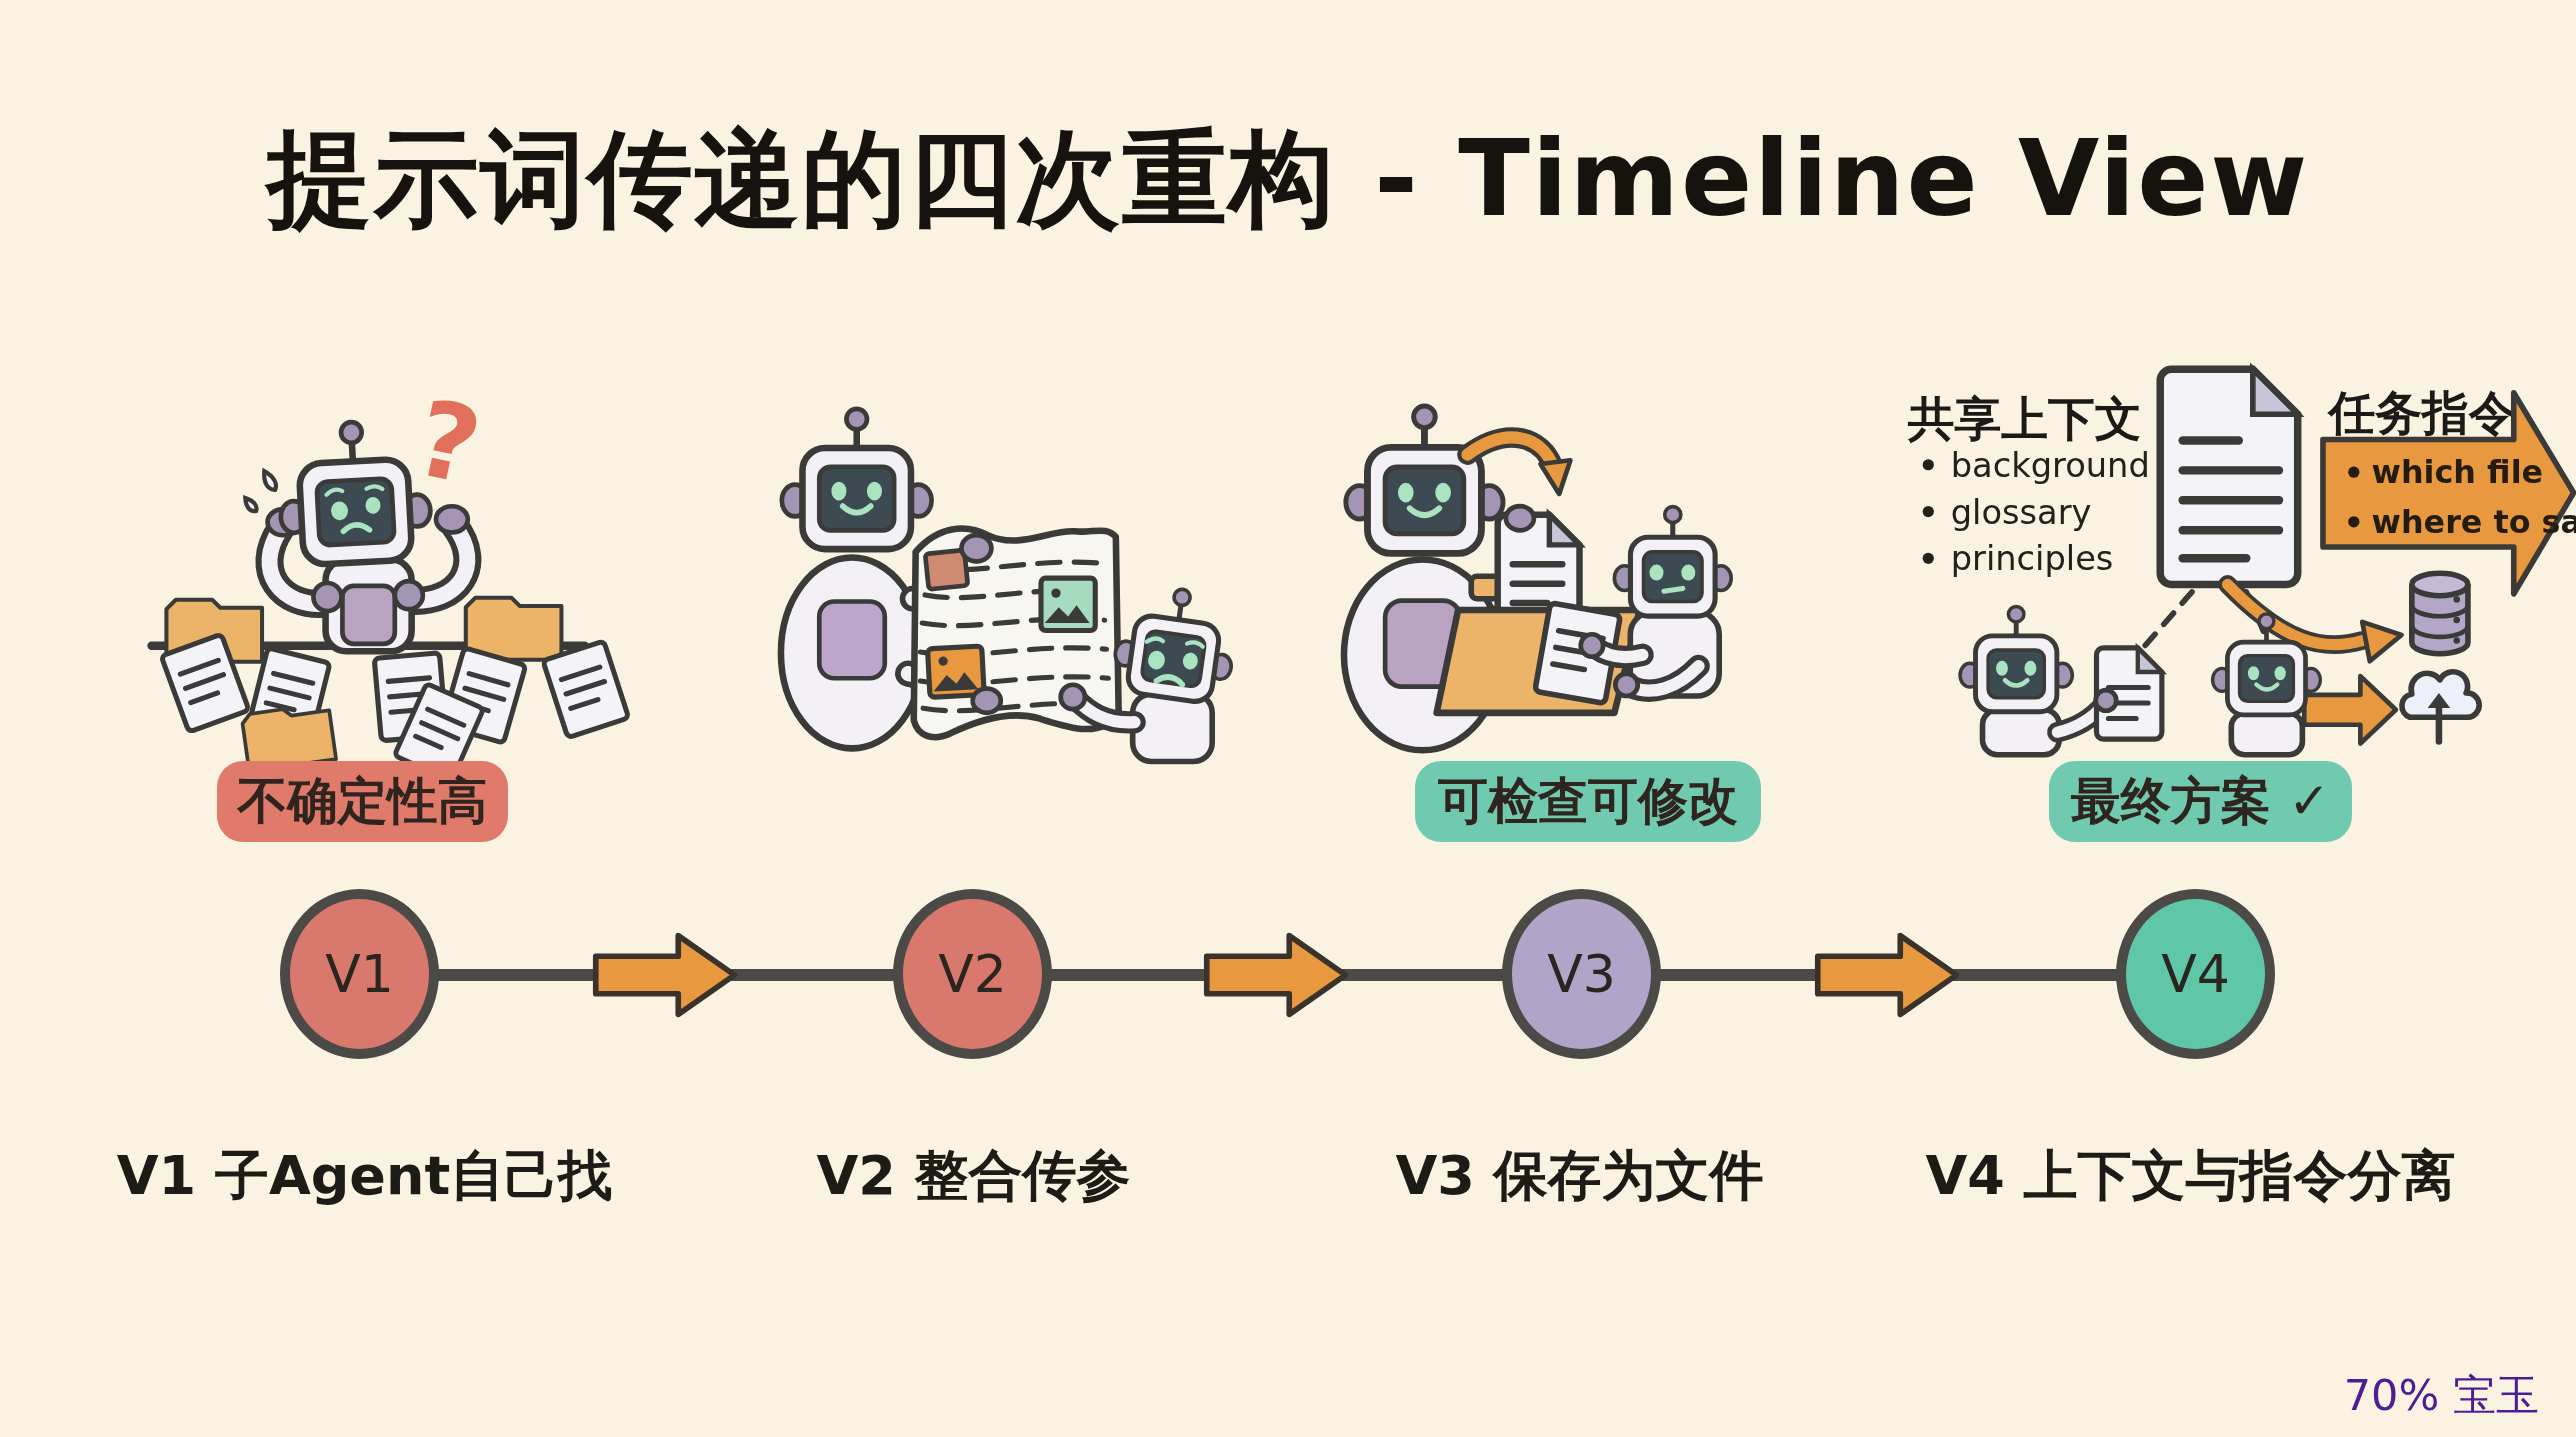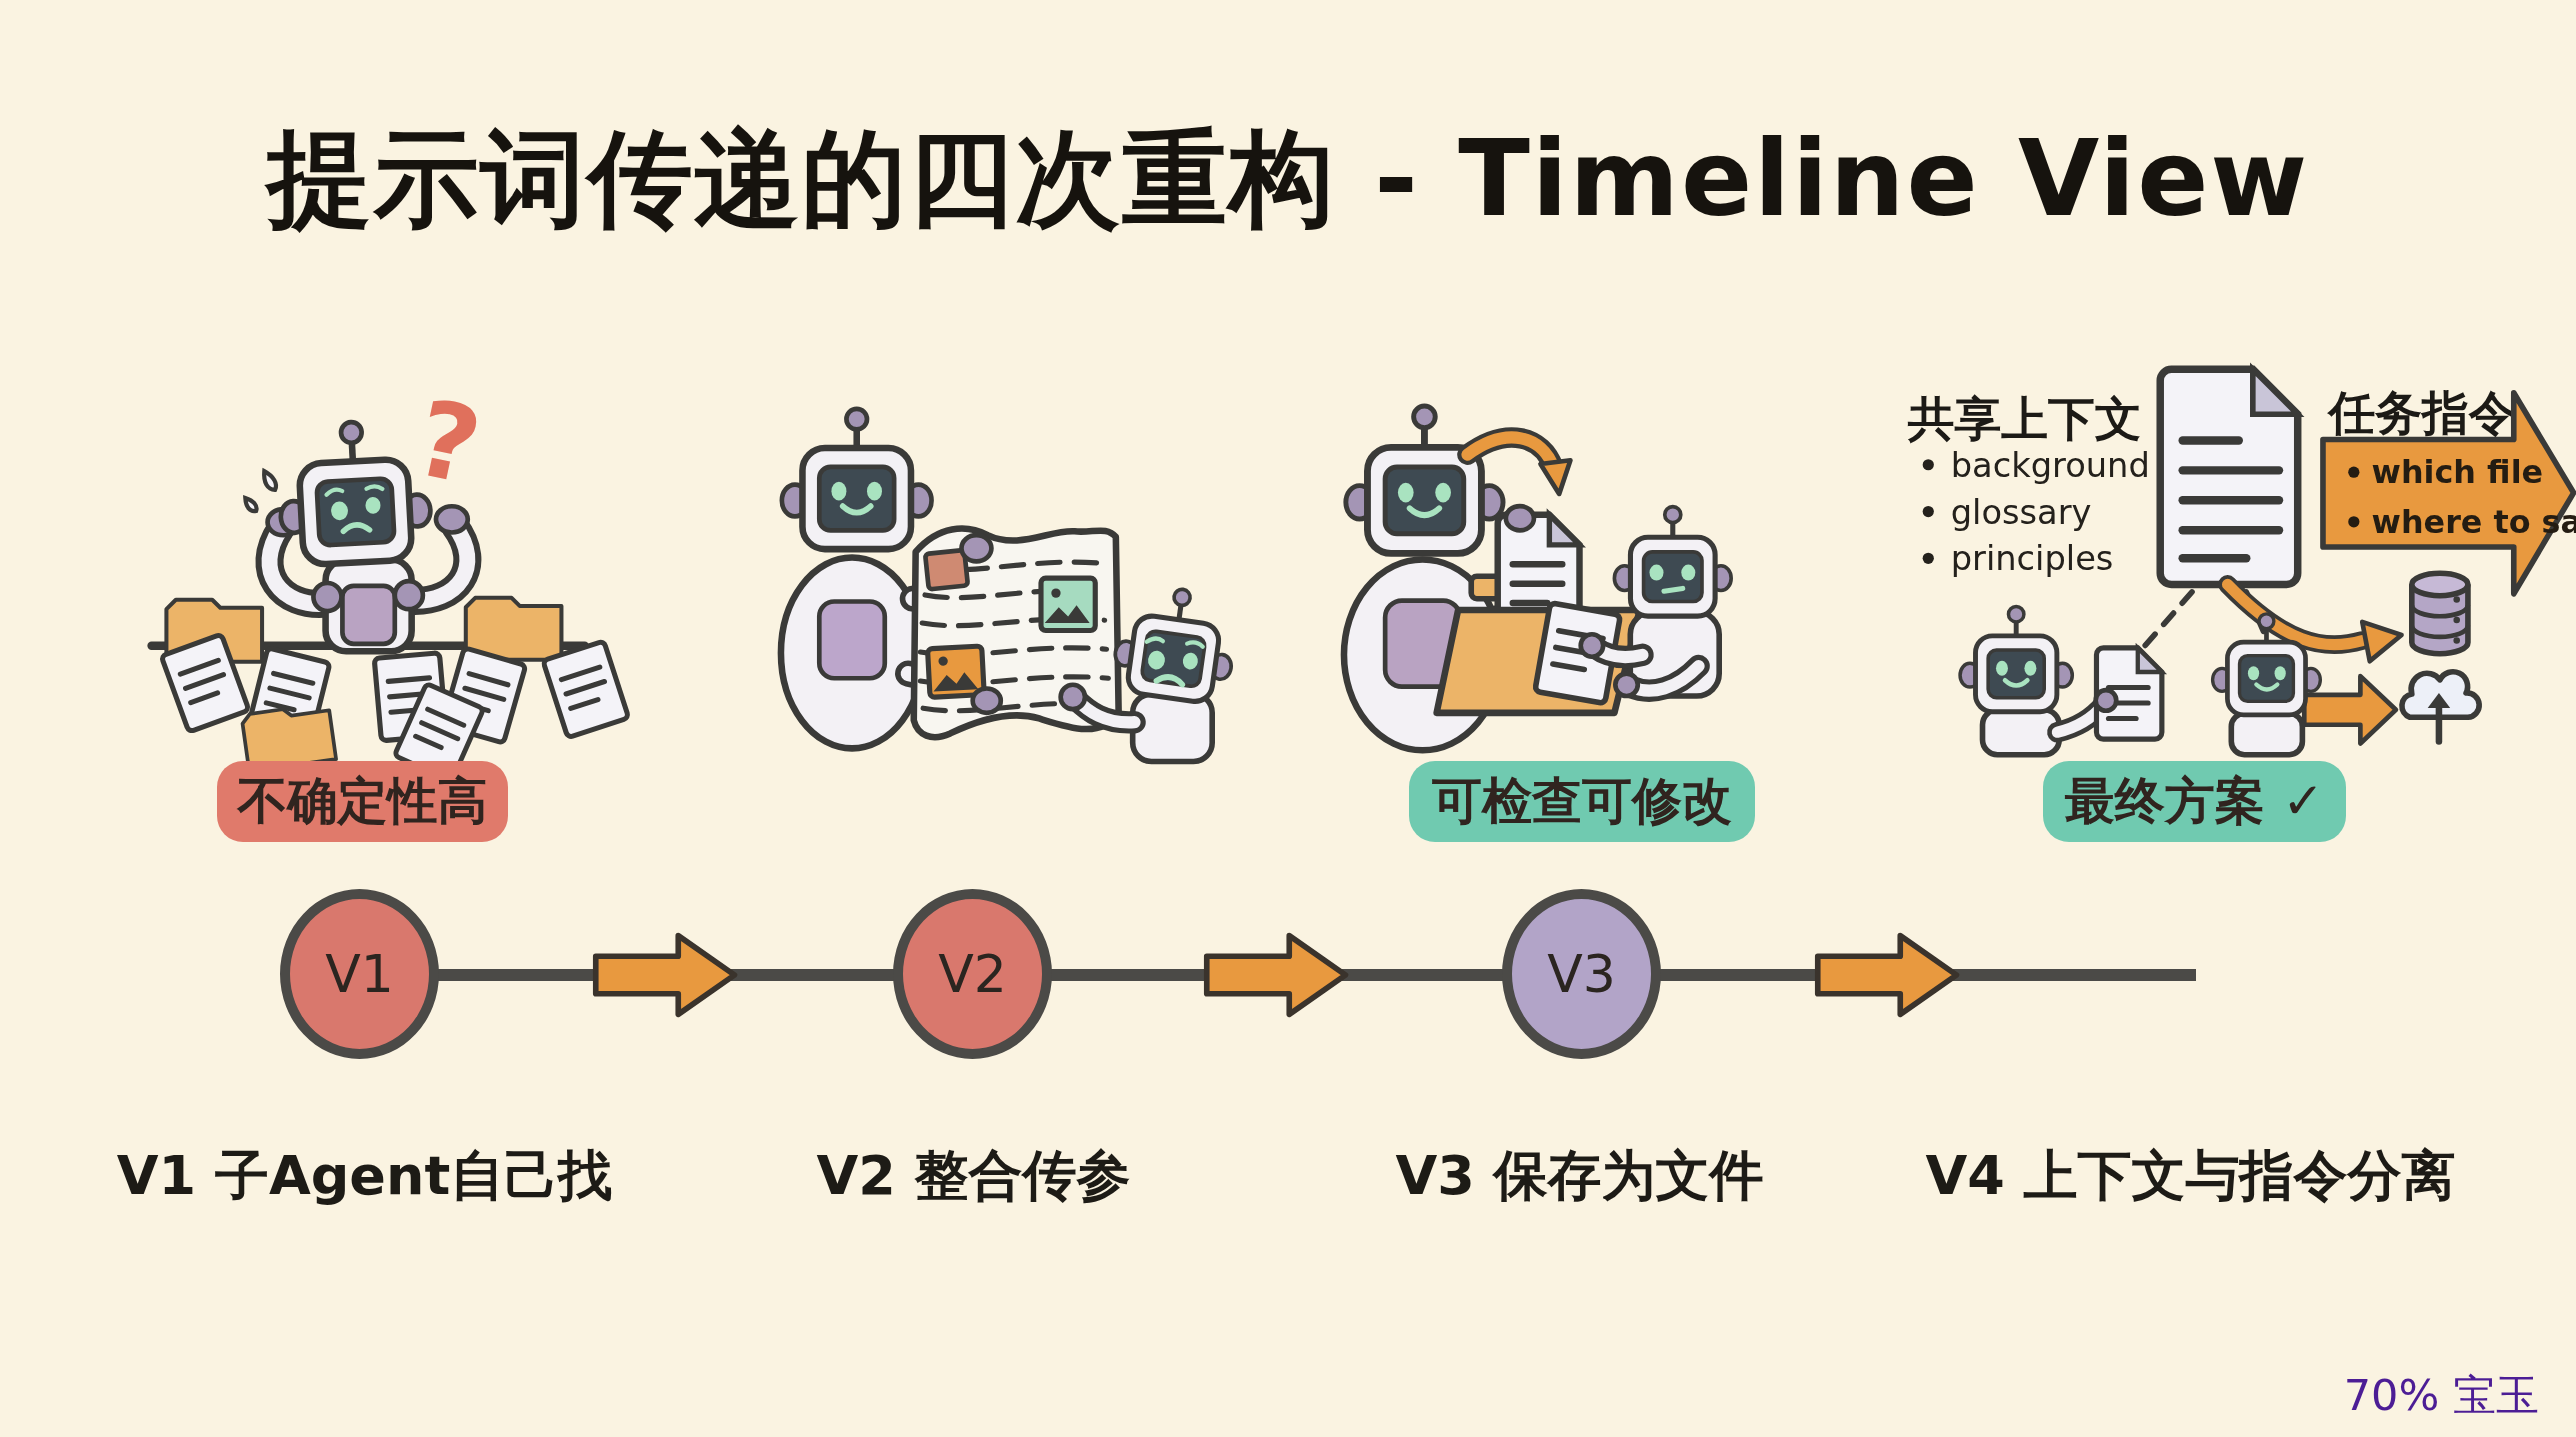--- a/index.html
+++ b/index.html
@@ -8,21 +8,21 @@
 
   .title{position:absolute;left:0;right:0;top:110px;text-align:center;
          font-size:105px;font-weight:700;color:#16130E;letter-spacing:1.9px;}
 
   .scene{position:absolute;}
 
   .badge{position:absolute;top:761px;height:81px;border-radius:26px;
          display:flex;align-items:center;justify-content:center;
          font-size:50px;font-weight:700;color:#30241F;}
   .badge.red{background:#E07A6B;}
-  .badge.green{background:#70CAB0;}
+  .badge.green{background:#70CAB0;margin-left:6px;}
 
   .tl-line{position:absolute;left:359px;top:969px;width:1837px;height:12px;background:#4B4A47;}
   .tl-circle{position:absolute;top:889px;width:159px;height:170px;border-radius:50%;
              border:10.3px solid #4B4A47;box-sizing:border-box;
              display:flex;align-items:center;justify-content:center;
              font-size:52px;font-weight:400;color:#2B2520;}
   .tl-circle.red{background:#D9786D;}
   .tl-circle.purple{background:#B2A4C8;}
   .tl-circle.teal{background:#5FC7A7;}
   .tl-arrow{position:absolute;top:928px;width:150px;height:94px;}
@@ -307,20 +307,21 @@
   <svg class="tl-arrow" style="left:1203px" viewBox="0 0 160 100">
     <path d="M4,30 H92 V8 L152,50 L92,92 V70 H4 Z" fill="#E8993F" stroke="#3A332C" stroke-width="6" stroke-linejoin="round"></path>
   </svg>
   <svg class="tl-arrow" style="left:1814px" viewBox="0 0 160 100">
     <path d="M4,30 H92 V8 L152,50 L92,92 V70 H4 Z" fill="#E8993F" stroke="#3A332C" stroke-width="6" stroke-linejoin="round"></path>
   </svg>
 
   <div class="tl-circle red" style="left:280px">V1</div>
   <div class="tl-circle red" style="left:893px">V2</div>
   <div class="tl-circle purple" style="left:1502px">V3</div>
+  <div class="tl-circle teal" style="left:2116px">V4</div>
 
   <div class="caption" style="left:37px">V1 子Agent自己找</div>
   <div class="caption" style="left:646px">V2 整合传参</div>
   <div class="caption" style="left:1252px">V3 保存为文件</div>
   <div class="caption" style="left:1863px">V4 上下文与指令分离</div>
 
   <div class="watermark">70% 宝玉</div>
 
 </div>
 

